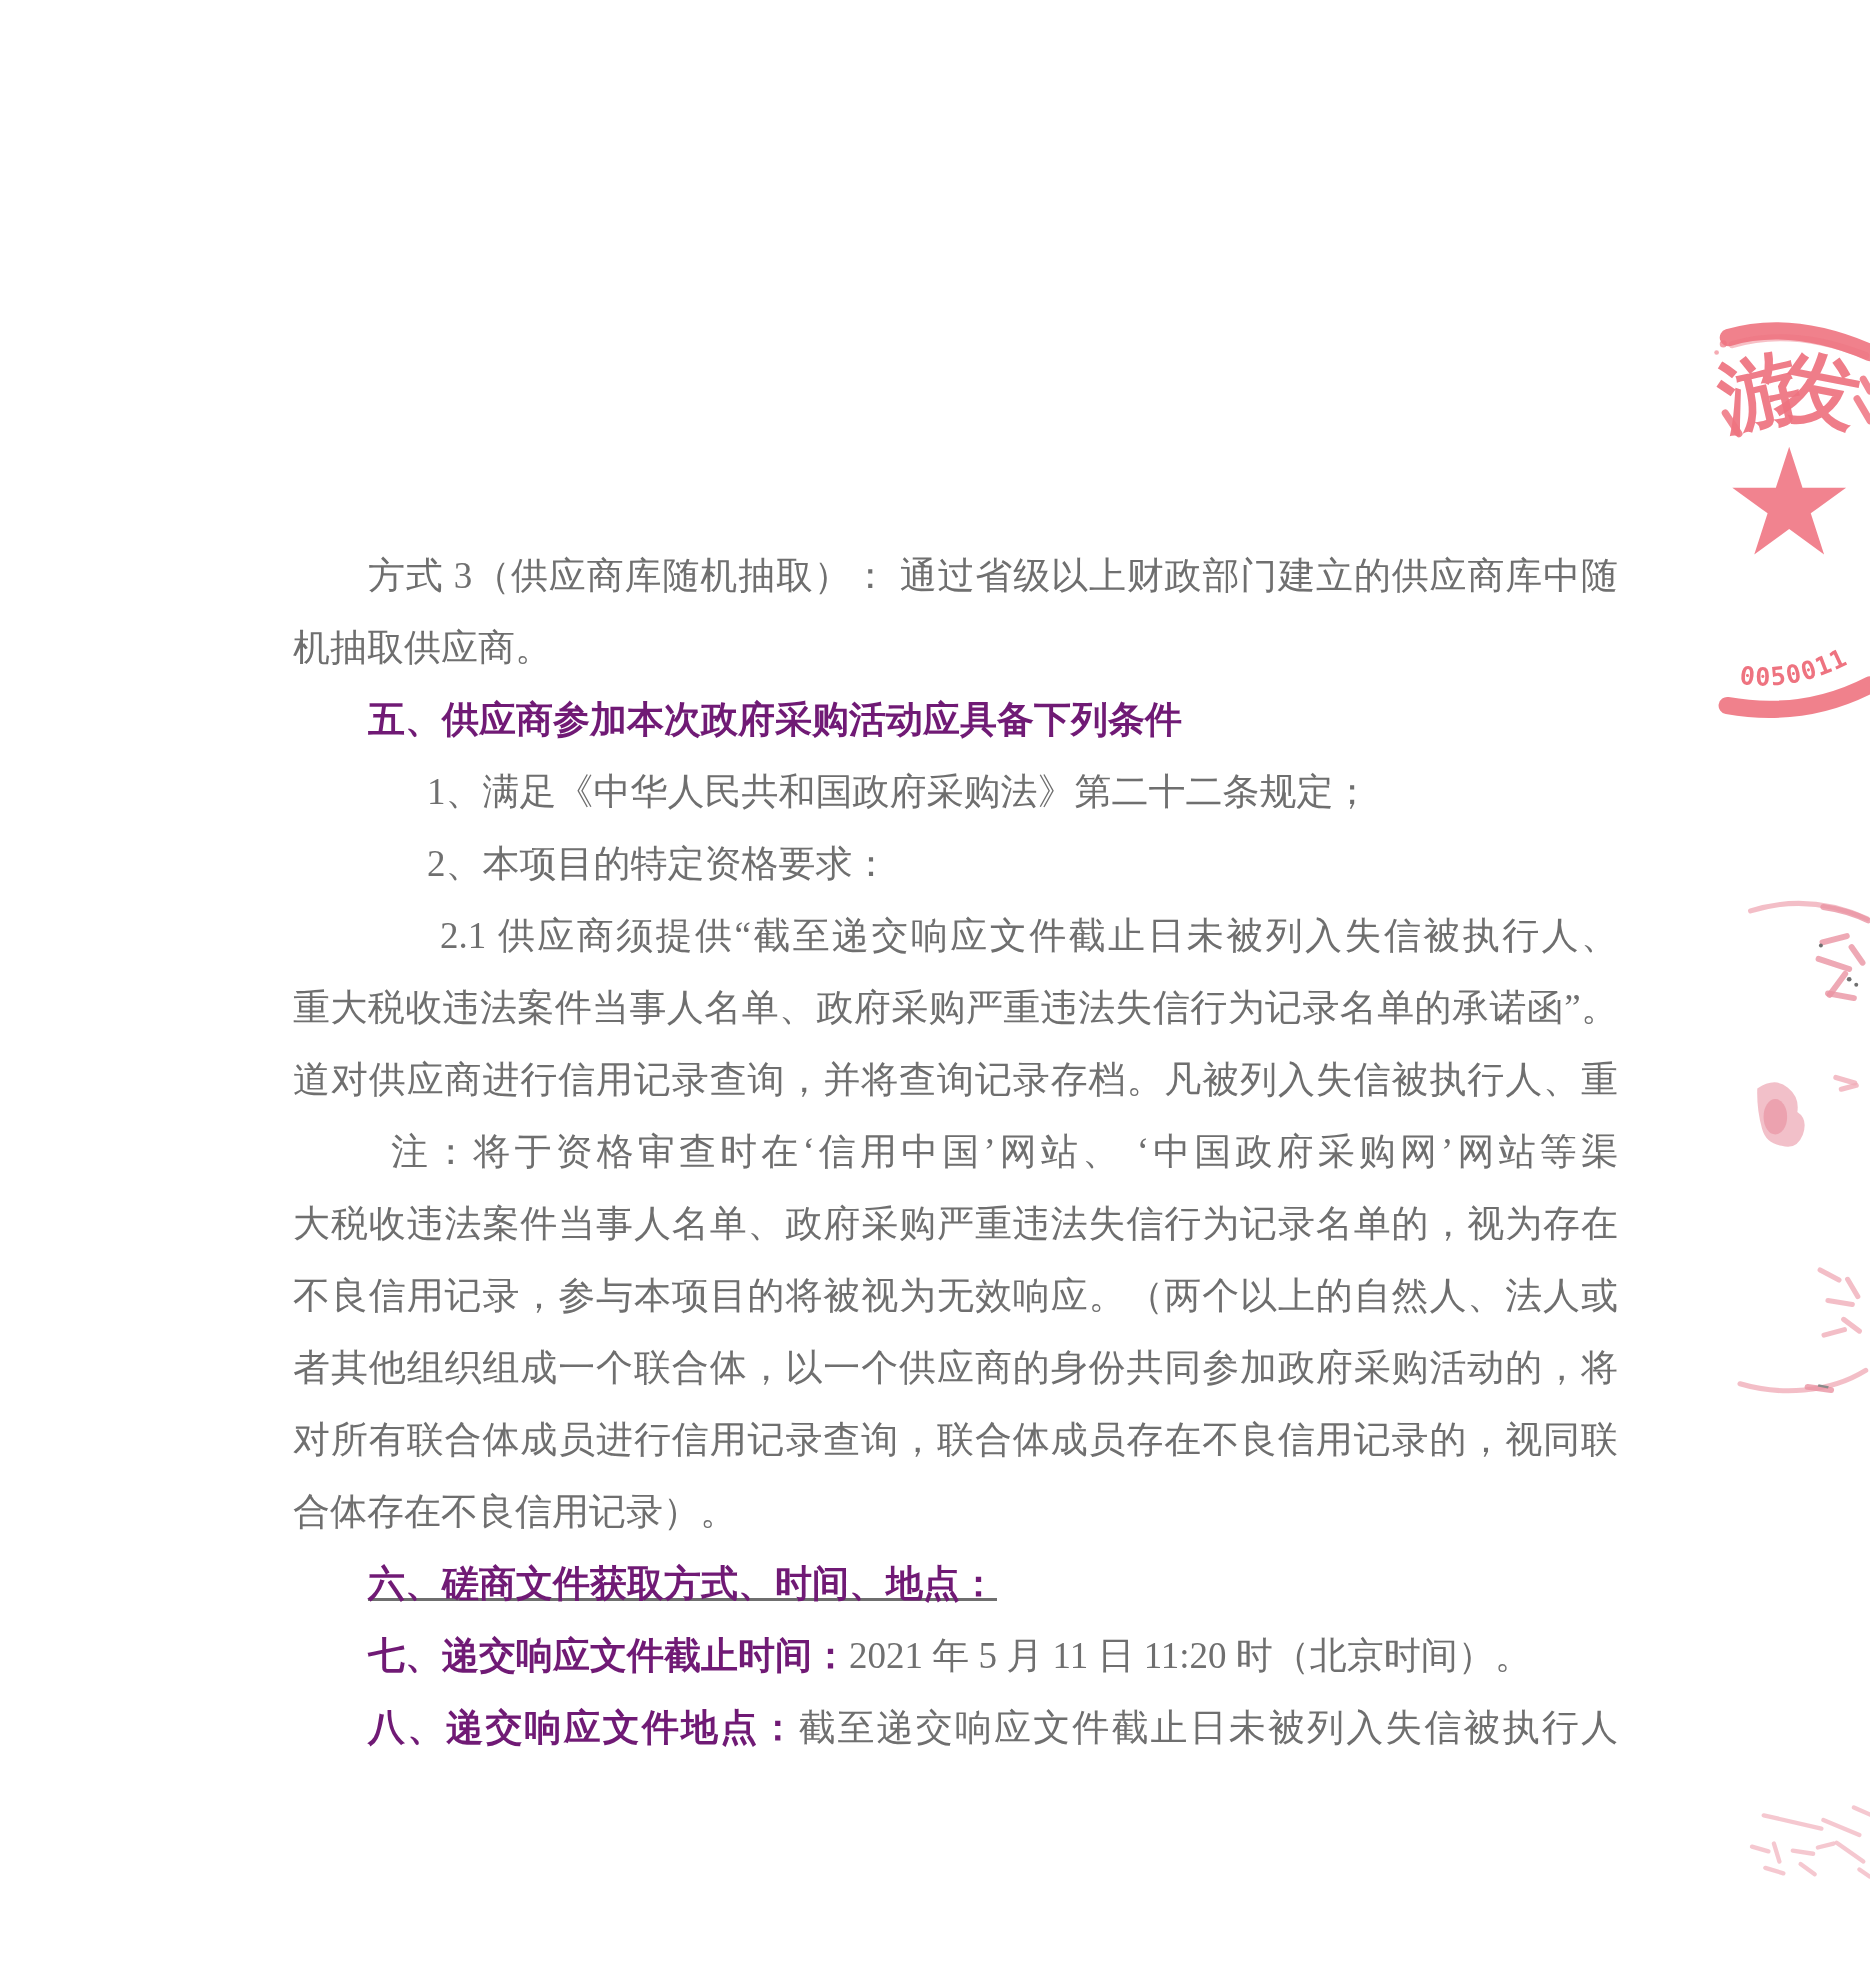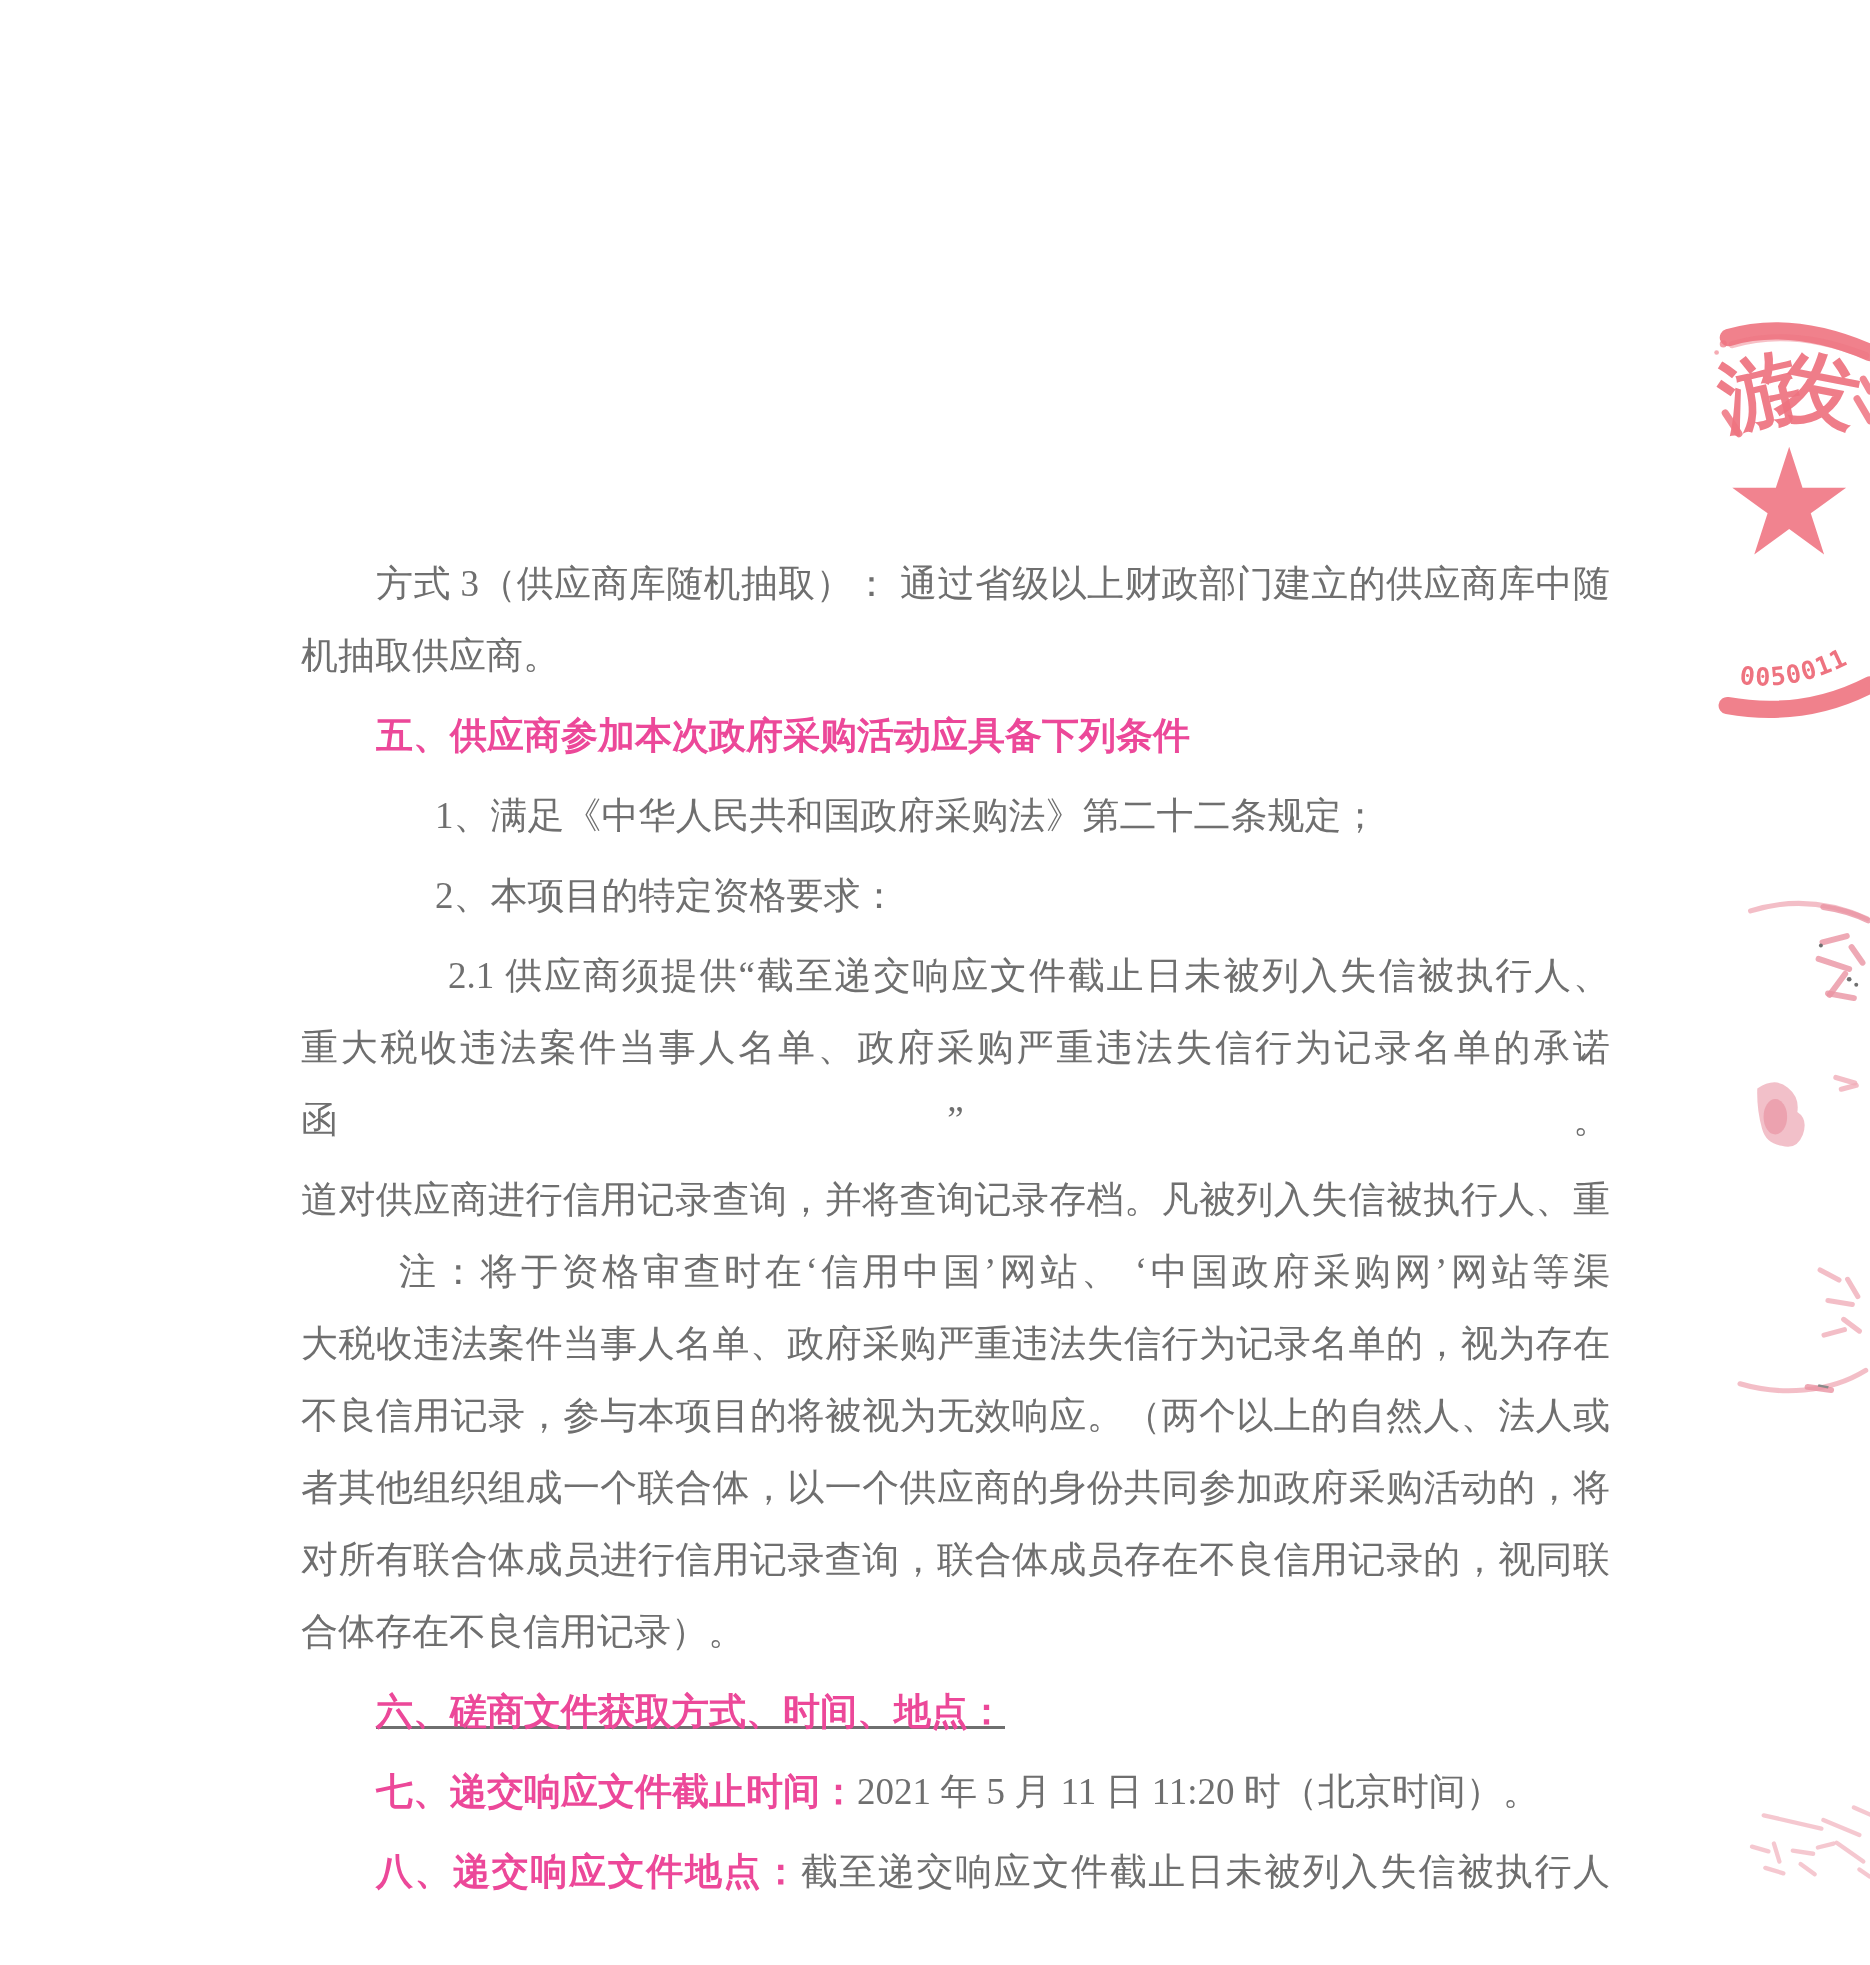--- a/index.html
+++ b/index.html
@@ -7,24 +7,24 @@
     position:relative; width:1870px; height:2644px;
     background:#ffffff; overflow:hidden;
     font-family:"Liberation Serif", serif;
   }
   
   .content {
     position:absolute; left:293px; top:540px; width:1325px;
     font-size:37px; line-height:72px; color:#6f6f6f;
     letter-spacing:0;
   }
-  .content p { margin:8px; }
+  .content p { margin:0; }
   .ln { display:block; text-align:justify; text-align-last:justify; text-justify:inter-character; }
   .ln.end { text-align-last:left; }
-  .bold { font-weight:700; color:#ec4899; }
+  .bold { font-weight:700; color:#701a75; }
   .ind2   { text-indent:75px; }
   .ind2b  { text-indent:73px; }
   .ind3   { text-indent:134px; }
   .ind21  { text-indent:147px; }
   .indnote{ text-indent:98px; }
   .mb56 { margin-bottom:22px; }
   .mt113{ margin-top:44px;text-decoration:underline; }
   .mt59 { margin-top:23px; }
 
   

